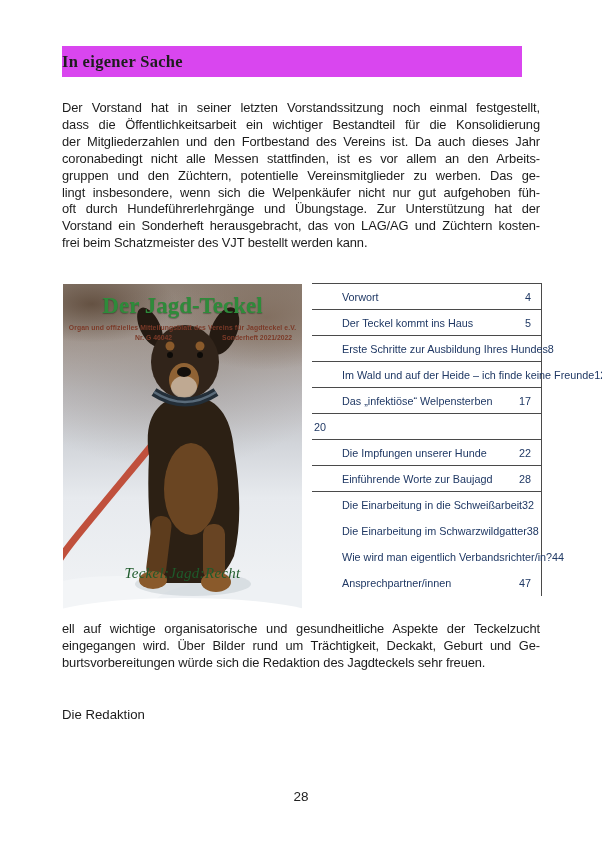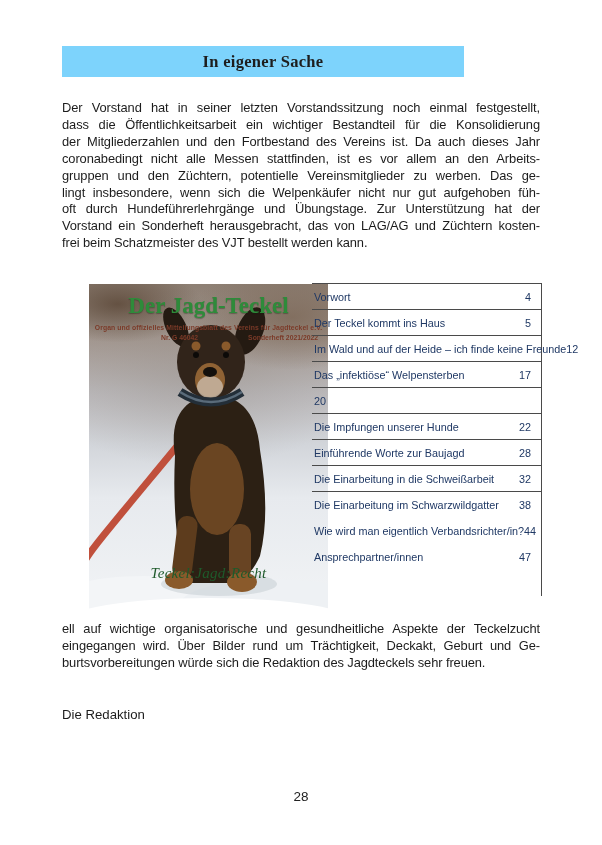--- a/index.html
+++ b/index.html
@@ -1,22 +1,22 @@
 <!DOCTYPE html>
 <html><head>
 <meta charset="utf-8">
 <style>
   html,body{margin:0;padding:0;}
   body{
     width:602px;height:845px;background:#ffffff;position:relative;
     font-family:"Liberation Sans",sans-serif;color:#1c1c1c;overflow:hidden;
   }
   .header-bar{
-    position:absolute;left:62px;top:46px;width:402px;height:31px;
-    background:#7dd3fc;display:flex;align-items:center;justify-content:center;
+    position:absolute;left:62px;top:46px;width:460px;height:31px;
+    background:#d946ef;display:flex;align-items:center;justify-content:flex-start;
   }
   .header-title{
     font-family:"Liberation Serif",serif;font-weight:bold;font-size:16.5px;
     color:#1d1d1d;letter-spacing:.3px;
   }
   .para{position:absolute;left:62px;width:478px;font-size:12.9px;line-height:16.9px;letter-spacing:-0.1px;}
   .para-1{top:92px;margin-top:8px;}
   .para-2{top:621px;}
   .pline{text-align:justify;text-align-last:justify;}
   .para .pline:last-of-type{text-align-last:left;}
@@ -24,21 +24,20 @@
   .page-number{position:absolute;left:0;top:789px;width:602px;text-align:center;font-size:13.5px;color:#222;}
 
   
   .cover{
     position:absolute;left:63px;top:284px;width:239px;height:334px;overflow:hidden;
     background:
       radial-gradient(ellipse 120px 55px at 12% 6%, rgba(92,72,56,.85), transparent 70%),
       radial-gradient(ellipse 150px 75px at 85% 10%, rgba(122,101,84,.75), transparent 70%),
       radial-gradient(ellipse 220px 120px at 45% 28%, rgba(150,142,136,.45), transparent 75%),
       linear-gradient(180deg,#8d7f73 0%,#a2968e 16%,#bcbabc 32%,#d2d5da 48%,#e7eaee 64%,#f2f4f6 100%);
-    margin-left: 26px;
   }
   .cover-title{
     position:absolute;top:9px;left:0;width:100%;text-align:center;
     font-family:"Liberation Serif",serif;font-weight:bold;font-size:23px;
     color:#2e8b3a;text-shadow:0 1px 1px rgba(20,30,15,.35);
   }
   .cover-subtitle{
     position:absolute;top:40px;left:0;width:100%;text-align:center;
     font-size:6.8px;font-weight:bold;color:#7b3a28;letter-spacing:.1px;
   }
@@ -59,21 +58,21 @@
   .toc{
     position:absolute;left:312px;top:283px;width:229px;height:312px;
     border-top:1px solid #4a4a4a;border-right:1px solid #4a4a4a;
     font-size:10.8px;color:#1f3864;
   }
   .toc-row{
     height:26px;display:flex;align-items:center;justify-content:space-between;
     padding:0 10px 0 2px;box-sizing:border-box;
   }
   .toc-row:nth-of-type(-n+8){border-bottom:1px solid #4a4a4a;}
-  .toc-label{white-space:nowrap;}
+  .toc-label{white-space:nowrap;margin-left:28px;}
   .toc-page{font-weight:normal;}
 </style>
 </head>
 <body>
 
 <div class="header-bar">
   <span class="header-title">In eigener Sache</span>
 </div>
 
 <div class="para para-1">
@@ -148,20 +147,24 @@
     <div class="toc-row">
       <span class="toc-label">Vorwort</span>
       <span class="toc-page">4</span>
     </div>
 
     <div class="toc-row">
       <span class="toc-label">Der Teckel kommt ins Haus</span>
       <span class="toc-page">5</span>
     </div>
 
+    <div class="toc-row">
+      <span class="toc-label">Erste Schritte zur Ausbildung Ihres Hundes</span>
+      <span class="toc-page">8</span>
+    </div>
 
     <div class="toc-row">
       <span class="toc-label">Im Wald und auf der Heide – ich finde keine Freunde</span>
       <span class="toc-page">12</span>
     </div>
 
     <div class="toc-row">
       <span class="toc-label">Das „infektiöse“ Welpensterben</span>
       <span class="toc-page">17</span>
     </div>

